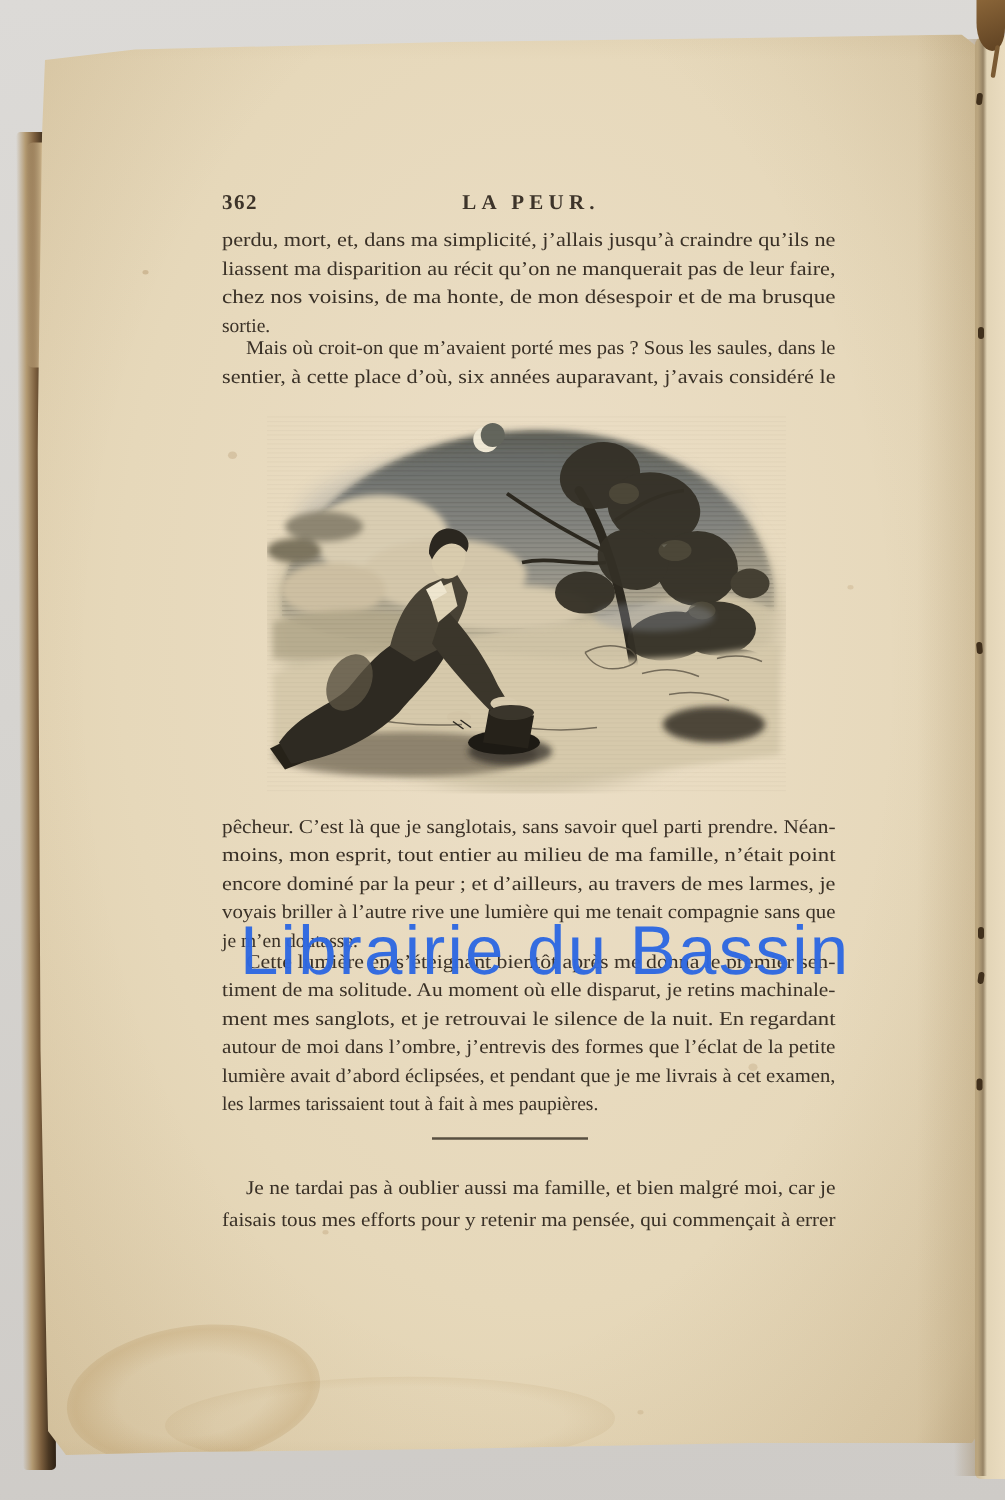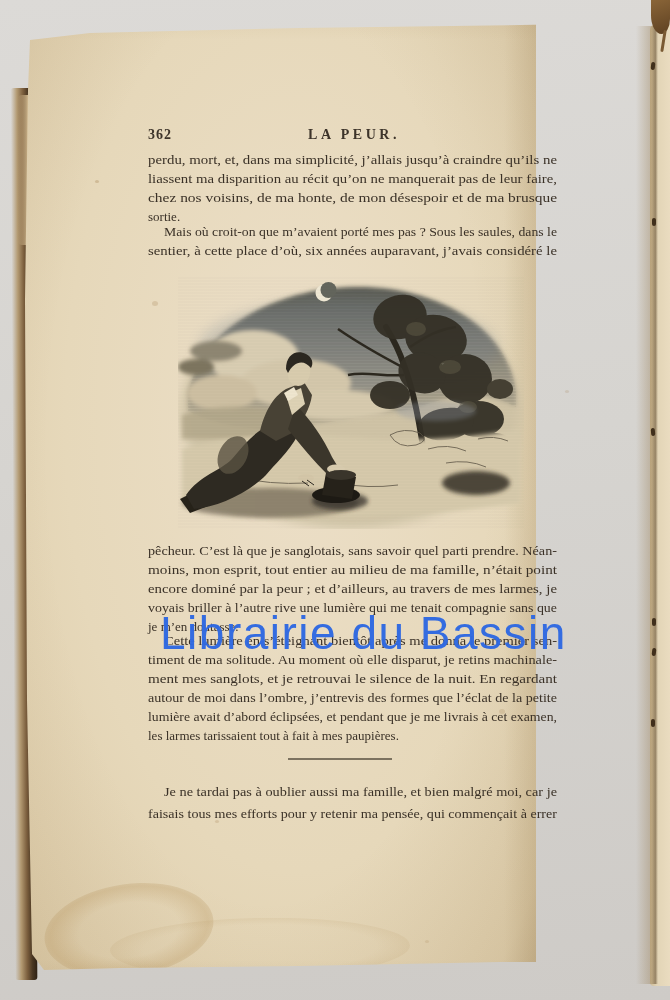--- a/index.html
+++ b/index.html
@@ -12,21 +12,21 @@
         transform:rotate(-0.3deg);border-radius:3px;}
   .edge-stack-top{position:absolute;left:18px;top:95px;width:16px;height:150px;
         background:linear-gradient(90deg,rgba(0,0,0,0),#cbb astro);
         background:linear-gradient(90deg,rgba(0,0,0,0),#c7ae85 60%,#8a6d48);
         border-radius:4px;}
   
   .facing{position:absolute;left:650px;top:24px;width:20px;height:962px;
         background:linear-gradient(90deg,#cdbb97 0%,#e2d4b6 35%,#eadcc0 100%);
         border-radius:6px 0 0 4px;}
   
-  .page{position:absolute;left:0;top:0;width:536px;height:1000px;
+  .page{position:absolute;left:0;top:0;width:650px;height:1000px;
         background:radial-gradient(ellipse at 55% 42%, #ecdfc8 0%, #e6d8ba 55%, #dccaa6 100%);
         clip-path:polygon(30px 40px,90px 33px,300px 28px,520px 25px,641px 23px,654px 33px,652px 300px,655px 700px,656px 950px,648px 962px,500px 962px,300px 966px,120px 968px,44px 970px,32px 954px,27px 700px,25px 300px,28px 90px);}
   .page-shade{position:absolute;left:0;top:0;width:100%;height:100%;
         background:
          radial-gradient(ellipse at 50% 45%, rgba(0,0,0,0) 58%, rgba(120,90,45,0.10) 90%, rgba(100,70,30,0.20) 100%),
          linear-gradient(90deg, rgba(130,100,55,0.22), rgba(0,0,0,0) 4%),
          linear-gradient(270deg, rgba(150,120,70,0.20), rgba(0,0,0,0) 6%),
          linear-gradient(0deg, rgba(140,110,60,0.14), rgba(0,0,0,0) 4%),
          linear-gradient(180deg, rgba(150,120,70,0.14), rgba(0,0,0,0) 4%);}
   

